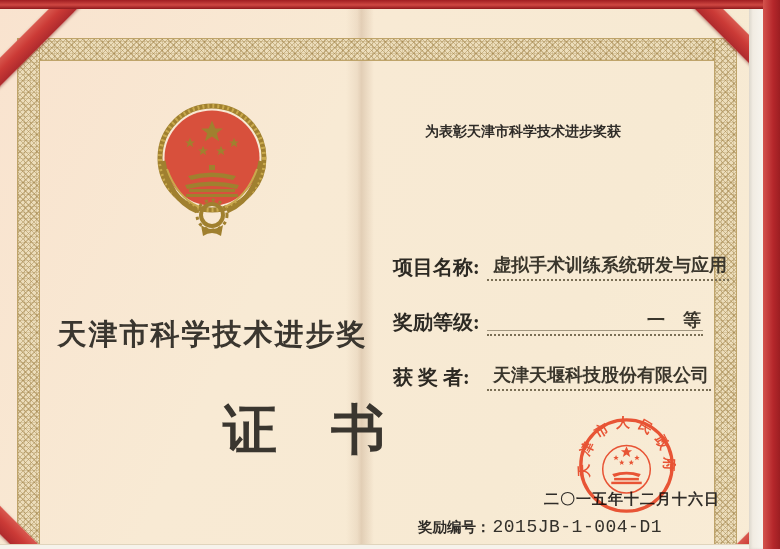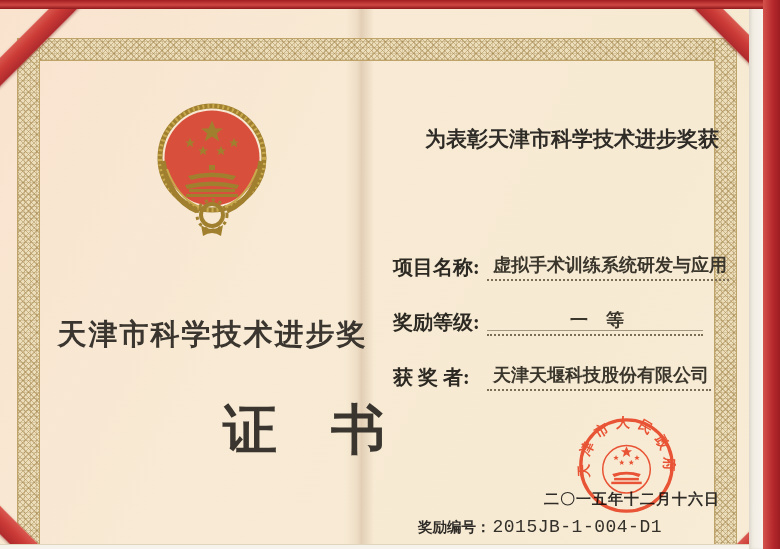--- a/index.html
+++ b/index.html
@@ -39,29 +39,29 @@
   
   .fold{position:absolute;left:346px;top:9px;width:28px;bottom:4px;z-index:2;
     background:linear-gradient(90deg,rgba(0,0,0,0) 0%,rgba(150,105,70,.10) 40%,rgba(140,95,60,.20) 55%,rgba(0,0,0,0) 100%);}
   
   .emblem{position:absolute;left:155px;top:99px;width:114px;height:140px;z-index:5;}
   .award-title{position:absolute;left:40px;top:315px;width:345px;text-align:center;
     font-size:29px;font-weight:bold;letter-spacing:2px;color:#3a362f;z-index:5;}
   .doc-title{position:absolute;left:40px;top:394px;width:345px;text-align:right;
     font-size:54px;font-weight:bold;color:#3a362f;z-index:5;white-space:pre;}
   
-  .intro{position:absolute;left:393px;top:120px;width:320px;z-index:5;
-    font-size:21px;font-weight:bold;line-height:39px;white-space:nowrap;}
+  .intro{position:absolute;left:393px;top:112px;width:320px;z-index:5;
+    font-size:14px;font-weight:bold;line-height:39px;white-space:nowrap;}
   .intro .l1{padding-left:32px;}
   .fields{position:absolute;left:393px;top:247px;width:310px;z-index:5;}
   .frow{display:flex;align-items:flex-end;height:34px;margin-bottom:21px;}
   .flabel{font-size:20px;font-weight:bold;width:94px;flex:0 0 94px;white-space:pre;color:#2c2923;}
   .fvalue{flex:1;font-size:18px;font-weight:600;color:#3a362c;border-bottom:2px dotted #7a6f56;
     padding:0 2px 2px 6px;position:relative;white-space:pre;}
-  .fvalue.center{text-align:center;}
+  .fvalue.center{text-align:right;}
   .fvalue.solid::after{content:"";position:absolute;left:0;right:0;bottom:3px;
     border-bottom:1px solid rgba(92,82,60,.55);}
   .seal{position:absolute;left:577px;top:416px;width:99px;height:99px;z-index:7;
     mix-blend-mode:multiply;opacity:.93;}
   .date{position:absolute;left:544px;top:490px;width:200px;z-index:6;
     font-size:15px;font-weight:600;letter-spacing:1px;white-space:nowrap;}
   .serial{position:absolute;left:404px;top:517px;z-index:6;display:flex;align-items:baseline;}
   .serial .slabel{font-size:14.5px;font-weight:600;margin-left:14px;}
   .serial .svalue{font-family:"Liberation Mono","DejaVu Sans Mono",monospace;
     font-size:18px;letter-spacing:.5px;color:#34312b;padding-left:2px;}

